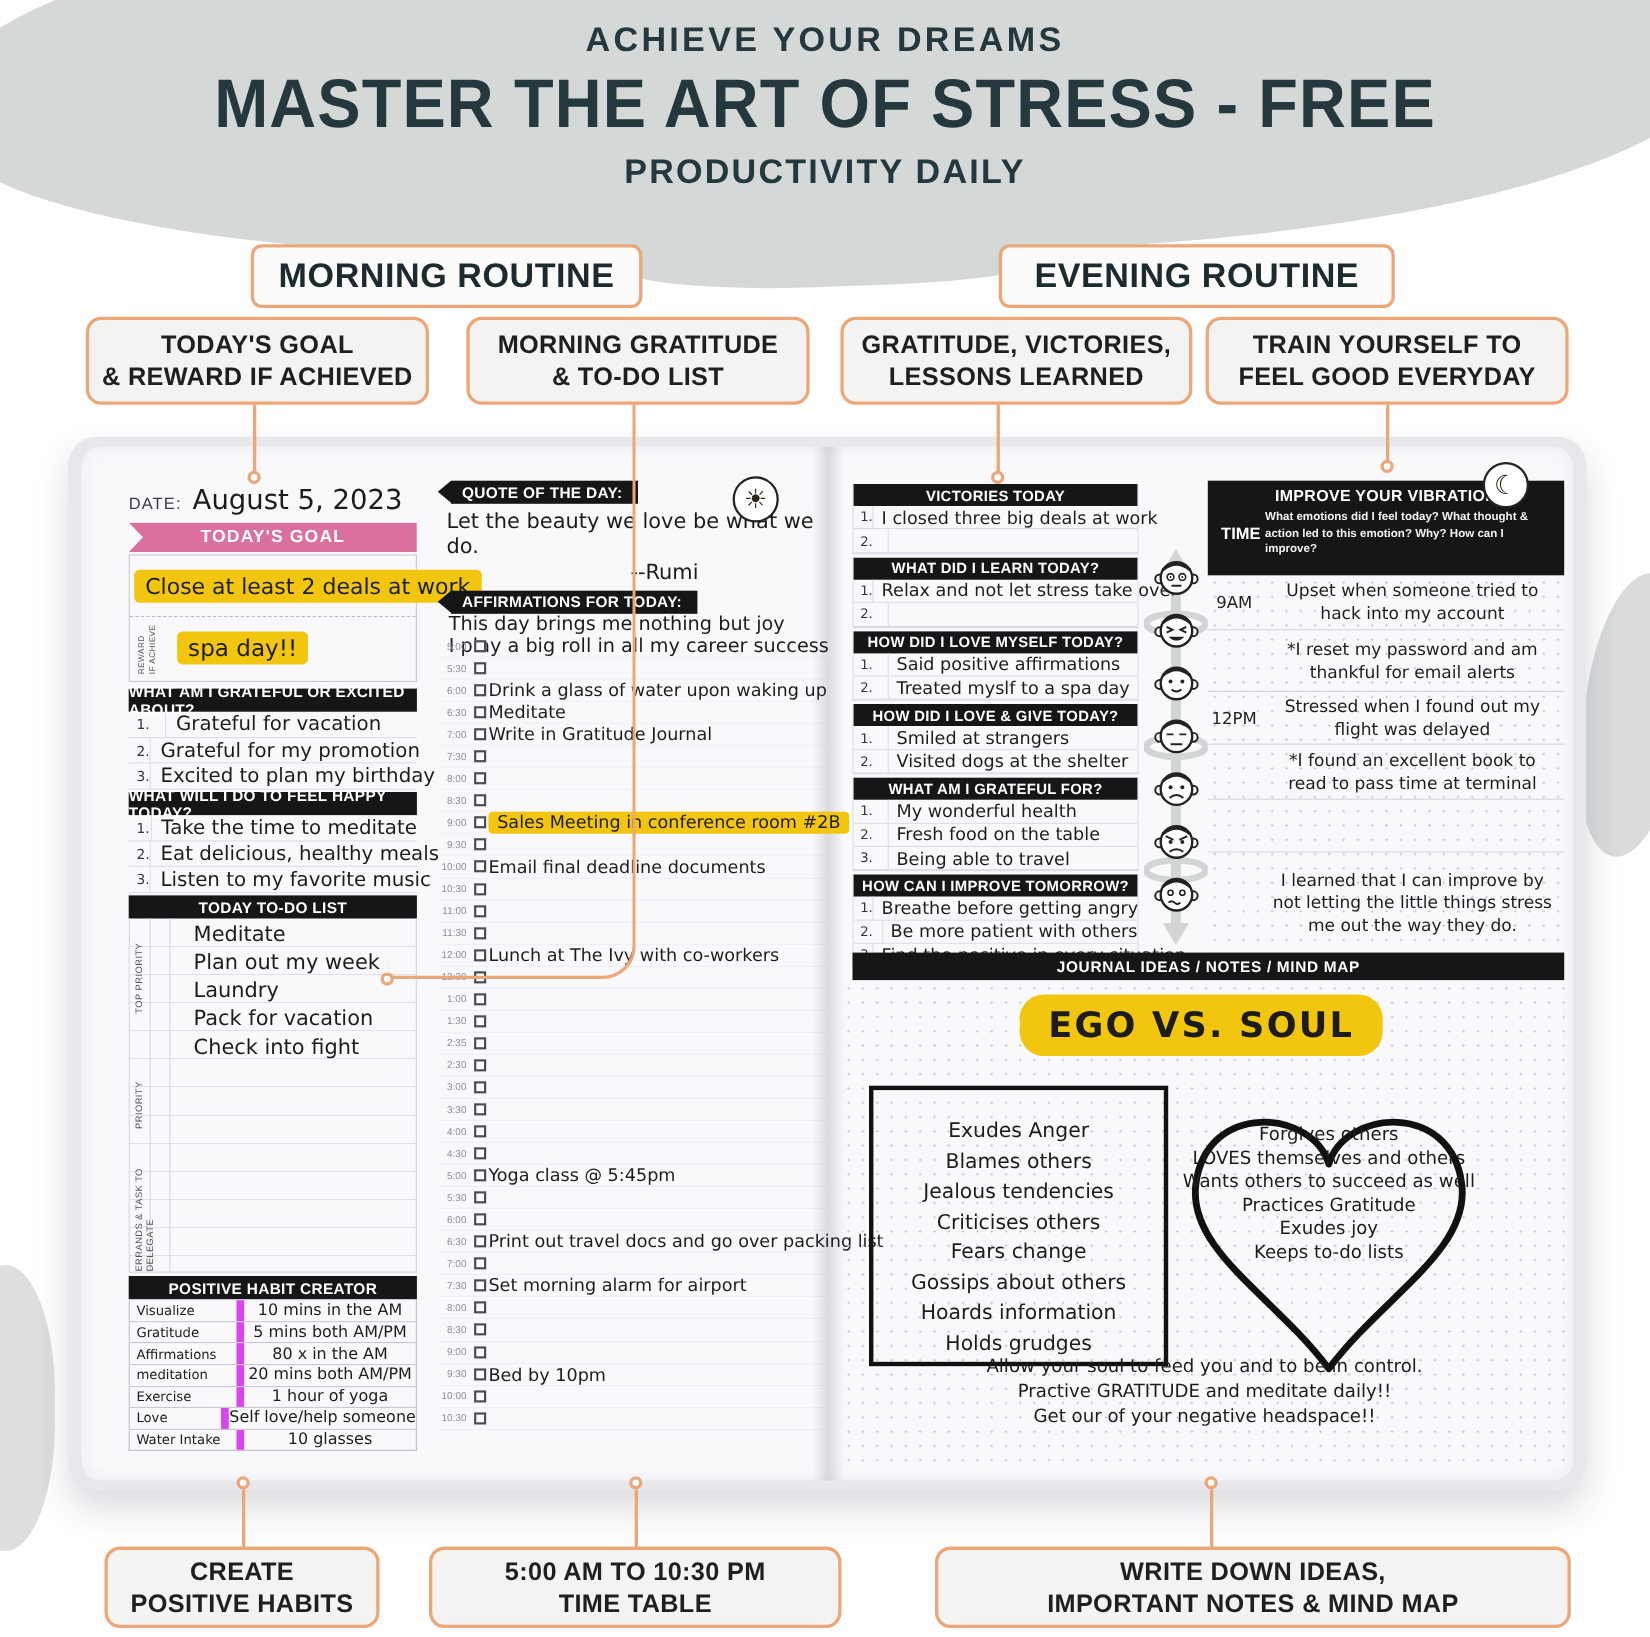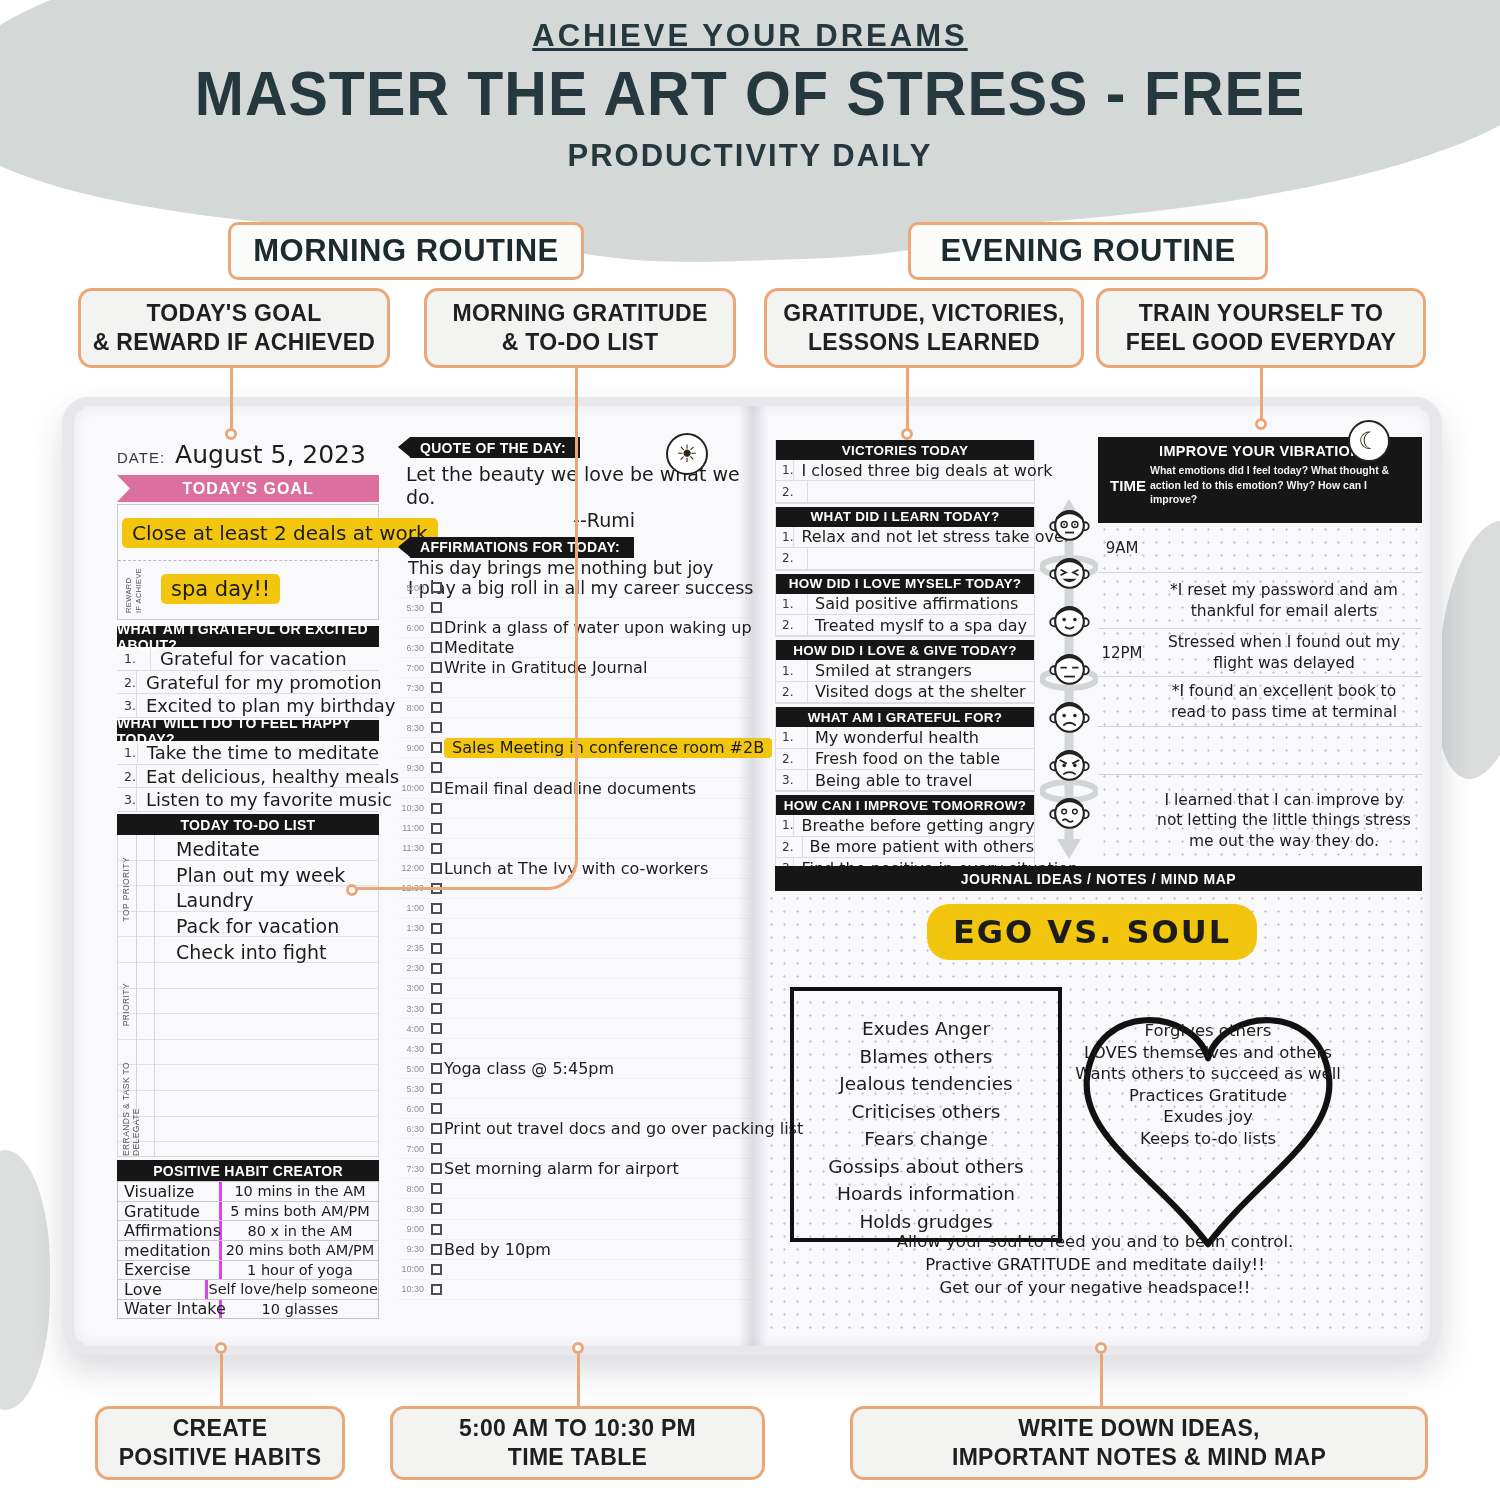--- a/index.html
+++ b/index.html
@@ -16,21 +16,21 @@
   .hw{font-family:"DejaVu Sans",sans-serif;color:#1c1c1c;}
 
   
   .brush-top{position:absolute;left:-50px;top:-70px;width:1610px;height:300px;background:#d4d8d7;border-radius:42% 38% 55% 45%/65% 58% 70% 52%;transform:rotate(-.6deg);}
   .brush-top2{position:absolute;left:540px;top:190px;width:460px;height:70px;background:#d4d8d7;border-radius:50%/60%;transform:rotate(-2deg);}
   .brush-right{position:absolute;right:-30px;top:520px;width:90px;height:260px;background:#d9dcdb;border-radius:50%/45%;transform:rotate(8deg);}
   .brush-bl{position:absolute;left:-40px;top:1150px;width:90px;height:260px;background:#dcdfde;border-radius:50%/45%;}
 
   
   .hero{position:absolute;left:0;top:18px;width:100%;text-align:center;color:var(--dark);}
-  .hero .tagline{font-size:31px;font-weight:700;letter-spacing:3px;text-decoration:underline;}
+  .hero .tagline{font-size:31px;font-weight:700;letter-spacing:3px;}
   .hero .title{font-size:59px;font-weight:800;letter-spacing:1px;margin-top:6px;transform:scale(1,1.06);}
   .hero .subtitle{font-size:31px;font-weight:700;letter-spacing:2px;margin-top:10px;}
 
   
   .routine{position:absolute;height:58px;background:#fbfbfa;border:3px solid var(--orange);border-radius:10px;display:flex;align-items:center;justify-content:center;font-size:31px;font-weight:700;color:#1d2a2e;letter-spacing:.5px;}
   .routine.morning{left:228px;top:222px;width:356px;}
   .routine.evening{left:908px;top:222px;width:360px;}
   .callout{position:absolute;background:#f3f3f2;border:3px solid var(--orange);border-radius:14px;display:flex;flex-direction:column;align-items:center;justify-content:center;font-size:23px;font-weight:700;line-height:1.25;color:#1f1f22;text-align:center;letter-spacing:.3px;}
   .co1{left:78px;top:288px;width:312px;height:80px;}
   .co2{left:424px;top:288px;width:312px;height:80px;}
@@ -79,21 +79,21 @@
   .todo-area{position:relative;height:322px;border:1px solid #d5d5e0;border-top:none;background:repeating-linear-gradient(180deg,rgba(0,0,0,0) 0 24.6px,#e0e0ea 24.6px 25.6px);}
   .todo-area .gut1{position:absolute;left:18px;top:0;bottom:0;border-left:1px solid #d5d5e0;}
   .todo-area .gut2{position:absolute;left:36px;top:0;bottom:0;border-left:1px solid #d5d5e0;}
   .todo-items{position:absolute;left:58px;top:2px;}
   .todo-item{height:25.6px;line-height:25.6px;font-size:19px;white-space:nowrap;}
   .sideL{position:absolute;font-size:8.5px;color:#555;}
   .sl1{left:3px;top:22px;} .sl2{left:3px;top:148px;} .sl3{left:3px;top:212px;}
 
   .habits{border:1px solid #bfbfca;border-top:none;}
   .hrow{display:flex;border-top:1px solid #c9c9d4;height:19.6px;align-items:center;}
-  .hrow .h{width:104px;padding-left:6px;font-size:16px;border-right:3px solid #d946ef;align-self:stretch;display:flex;align-items:center;white-space:nowrap;}
+  .hrow .h{width:104px;padding-left:6px;font-size:12px;border-right:7px solid #d946ef;align-self:stretch;display:flex;align-items:center;white-space:nowrap;}
   .hrow .v{flex:1;text-align:center;font-size:14.5px;white-space:nowrap;}
 
   
   .colB{left:398px;top:437px;width:352px;height:880px;}
   .qtext{margin:5px 0 0 8px;font-size:19px;line-height:1.2;}
   .qauthor{font-size:19px;text-align:right;margin-right:115px;}
   .affline{margin-left:10px;font-size:17.5px;line-height:1.18;white-space:nowrap;}
   .circle-icon{position:absolute;width:42px;height:42px;border:2.5px solid #222;border-radius:50%;background:#fff;display:flex;align-items:center;justify-content:center;font-size:24px;color:#2e2613;z-index:14;}
   .sun-circ{left:268px;top:-4px;}
   .slots{position:absolute;left:0;top:141px;width:352px;}
@@ -613,20 +613,21 @@
     <div class="vib-head">
       <div class="vib-title">IMPROVE YOUR VIBRATION</div>
       <div class="vib-sub">
         <span class="vtime">TIME</span>
         <span class="vprompt">What emotions did I feel today? What thought &amp; action led to this emotion? Why? How can I improve?</span>
       </div>
     </div>
     <div class="dots">
       <div class="vrow h50">
           <span class="vt hw">9AM</span>
+          <span class="vx hw">Upset when someone tried to hack into my account</span>
         </div>
       <div class="vrow h56">
           <span class="vt hw"></span>
           <span class="vx hw">*I reset my password and am thankful for email alerts</span>
         </div>
       <div class="vrow h48">
           <span class="vt hw">12PM</span>
           <span class="vx hw">Stressed when I found out my flight was delayed</span>
         </div>
       <div class="vrow h50">

